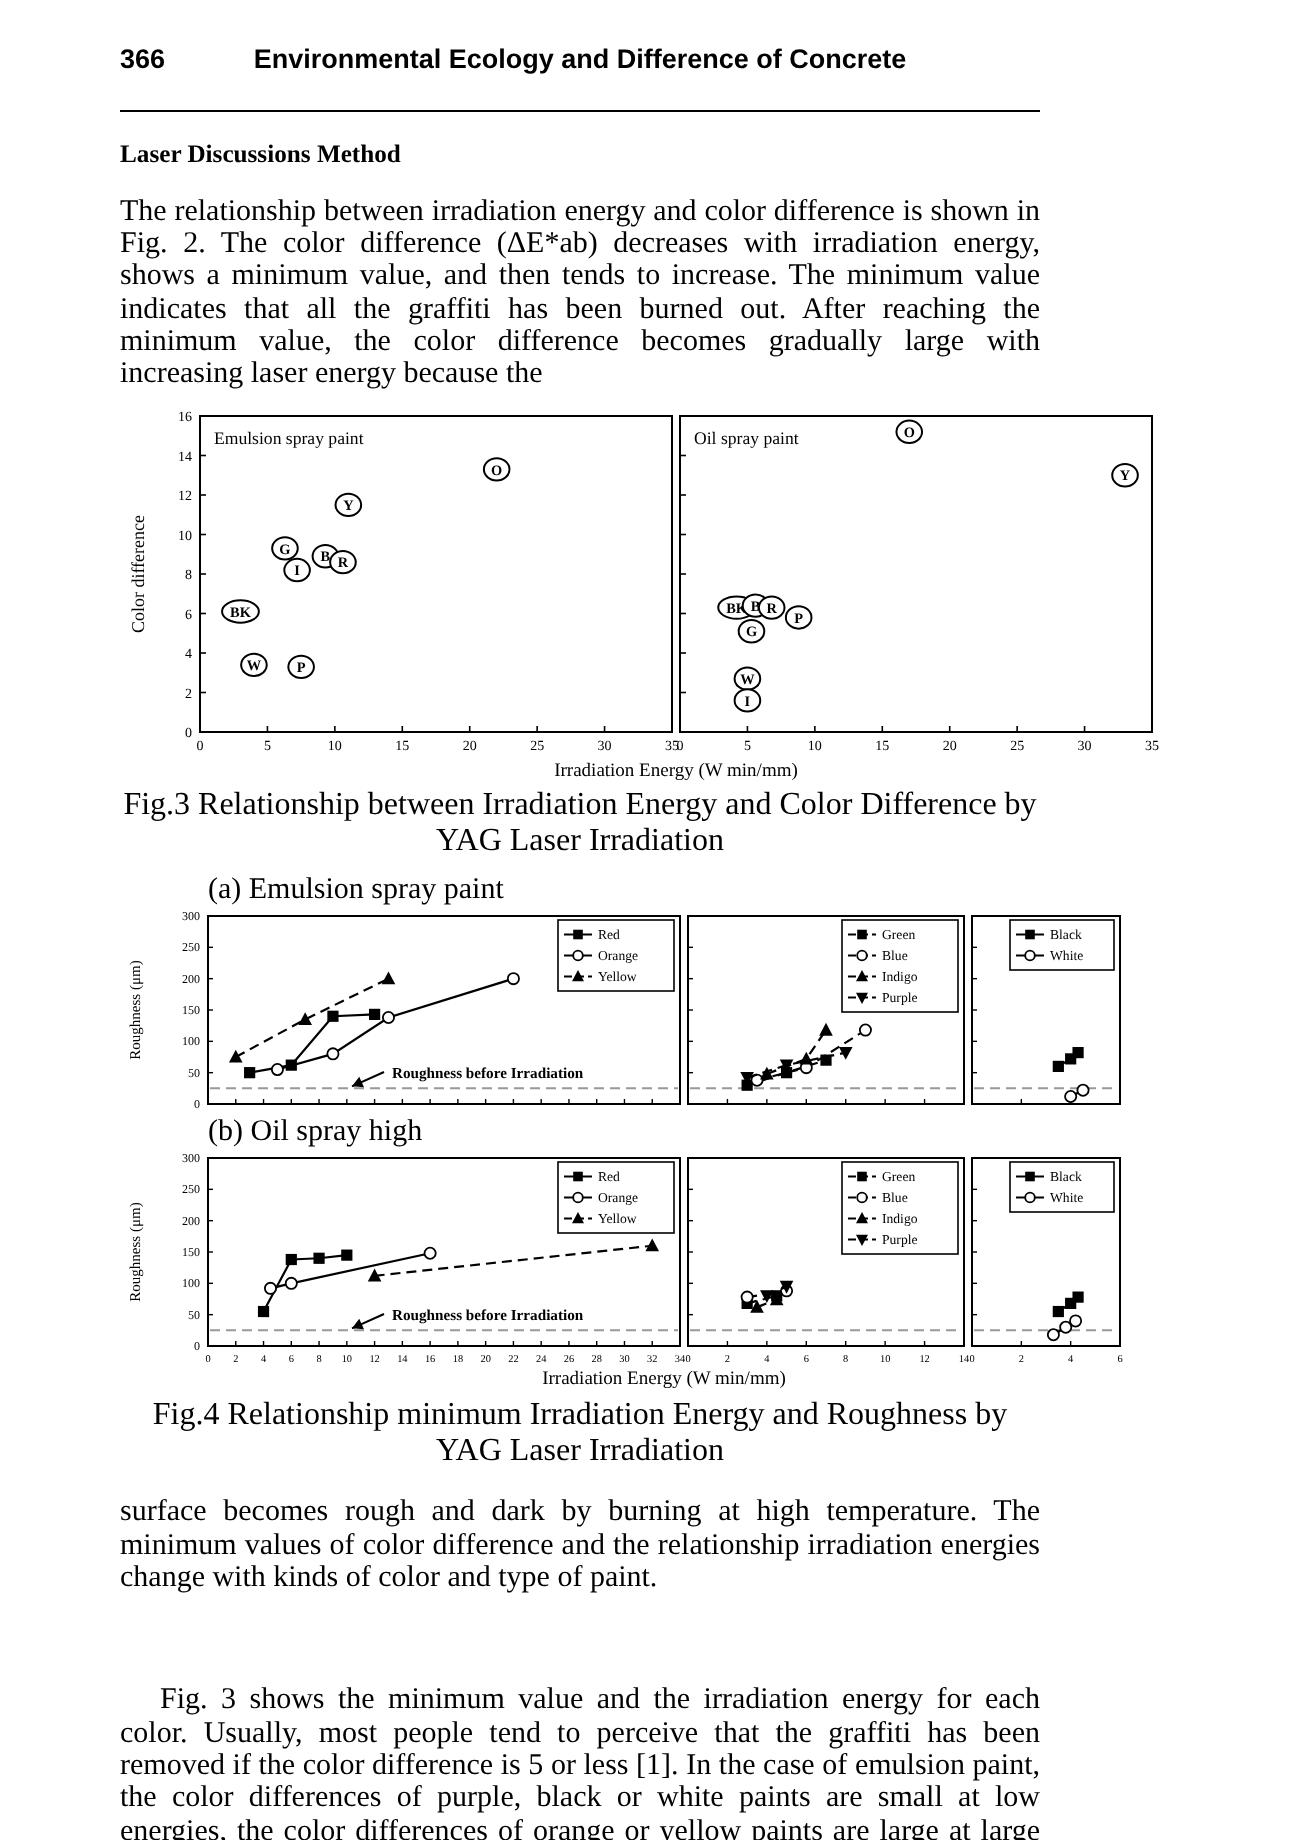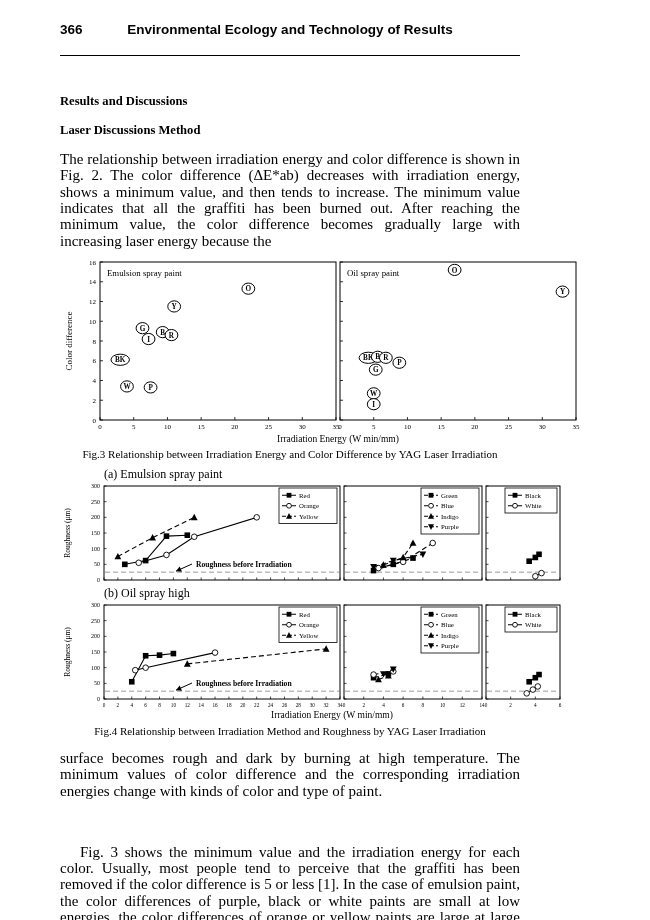--- a/index.html
+++ b/index.html
@@ -10,35 +10,34 @@
           font-family:"Liberation Sans",sans-serif;font-weight:bold;font-size:13.5px;}
   .pagenum{position:absolute;left:0;top:0;}
   .hrule{border-top:1.6px solid #000;margin-top:15px;}
   .h{font-weight:bold;font-size:12.6px;line-height:16.5px;}
   .mt{margin-top:37px;}
   .para{font-size:15px;line-height:16.3px;text-align:justify;margin:0;}
   .indent{text-indent:20px;margin-top:45px;}
   .p2{margin-top:13px;}
   .fig{margin-top:7px;}
   .fig svg{display:block;margin:0 auto;}
-  .caption{text-align:center;font-size:11px;margin-top:2px;}
-  .rowlabel{font-size:12px;margin:3px 0 0 44px;}
+  .caption{text-align:center;font-size:16px;margin-top:2px;}
+  .rowlabel{font-size:15px;margin:3px 0 0 44px;}
 </style>
 </head>
 <body>
 
 <div class="page">
 
   <div class="header">
     <span class="pagenum">366</span>
-    <span>Environmental Ecology and Technology of Results</span>
+    <span>Environmental Ecology and Difference of Concrete</span>
   </div>
   <div class="hrule"></div>
 
-  <p class="h mt">Results and Discussions</p>
   <p class="h">Laser Discussions Method</p>
   <p class="para">The relationship between irradiation energy and color difference is shown in Fig. 2. The color difference (ΔE*ab) decreases with irradiation energy, shows a minimum value, and then tends to increase. The minimum value indicates that all the graffiti has been burned out. After reaching the minimum value, the color difference becomes gradually large with increasing laser energy because the</p>
 
   <div class="fig">
     <svg width="520" height="190">
         <g>
           <rect x="40" y="6" width="236" height="158" fill="none" stroke="#000" stroke-width="1"></rect>
           <line x1="40" y1="164" x2="40" y2="161" stroke="#000" stroke-width="0.8"></line>
           <text x="40" y="173" font-size="7" text-anchor="middle" font-family="&quot;Liberation Serif&quot;,serif" fill="#000">0</text>
           <line x1="73.71428571428572" y1="164" x2="73.71428571428572" y2="161" stroke="#000" stroke-width="0.8"></line>
@@ -466,19 +465,19 @@
             <rect x="452.6" y="10.85" width="4.8" height="4.8" fill="#000"></rect>
             <text x="465" y="15.65" font-size="6.8" text-anchor="start" font-family="&quot;Liberation Serif&quot;,serif" fill="#000">Black</text>
             <line x1="448" y1="23.75" x2="462" y2="23.75" stroke="#000" stroke-width="1" stroke-dasharray="none"></line>
             <circle cx="455" cy="23.75" r="2.4" fill="#fff" stroke="#000" stroke-width="0.9"></circle>
             <text x="465" y="26.15" font-size="6.8" text-anchor="start" font-family="&quot;Liberation Serif&quot;,serif" fill="#000">White</text>
           </g>
         </g>
         <text x="10" y="51" font-size="7.5" text-anchor="middle" font-family="&quot;Liberation Serif&quot;,serif" fill="#000" transform="rotate(-90 10 51)">Roughness (μm)</text>
         <text x="272" y="117" font-size="9.5" text-anchor="middle" font-family="&quot;Liberation Serif&quot;,serif" fill="#000">Irradiation Energy (W min/mm)</text>
       </svg>
-    <div class="caption">Fig.4 Relationship between Irradiation Method and Roughness by YAG Laser Irradiation</div>
+    <div class="caption">Fig.4 Relationship minimum Irradiation Energy and Roughness by YAG Laser Irradiation</div>
   </div>
 
-  <p class="para p2">surface becomes rough and dark by burning at high temperature. The minimum values of color difference and the corresponding irradiation energies change with kinds of color and type of paint.</p>
+  <p class="para p2">surface becomes rough and dark by burning at high temperature. The minimum values of color difference and the relationship irradiation energies change with kinds of color and type of paint.</p>
   <p class="para indent">Fig. 3 shows the minimum value and the irradiation energy for each color. Usually, most people tend to perceive that the graffiti has been removed if the color difference is 5 or less [1]. In the case of emulsion paint, the color differences of purple, black or white paints are small at low energies, the color differences of orange or yellow paints are large at large energies, and the other colors lie</p>
 
 </div>
 
 </body></html>

